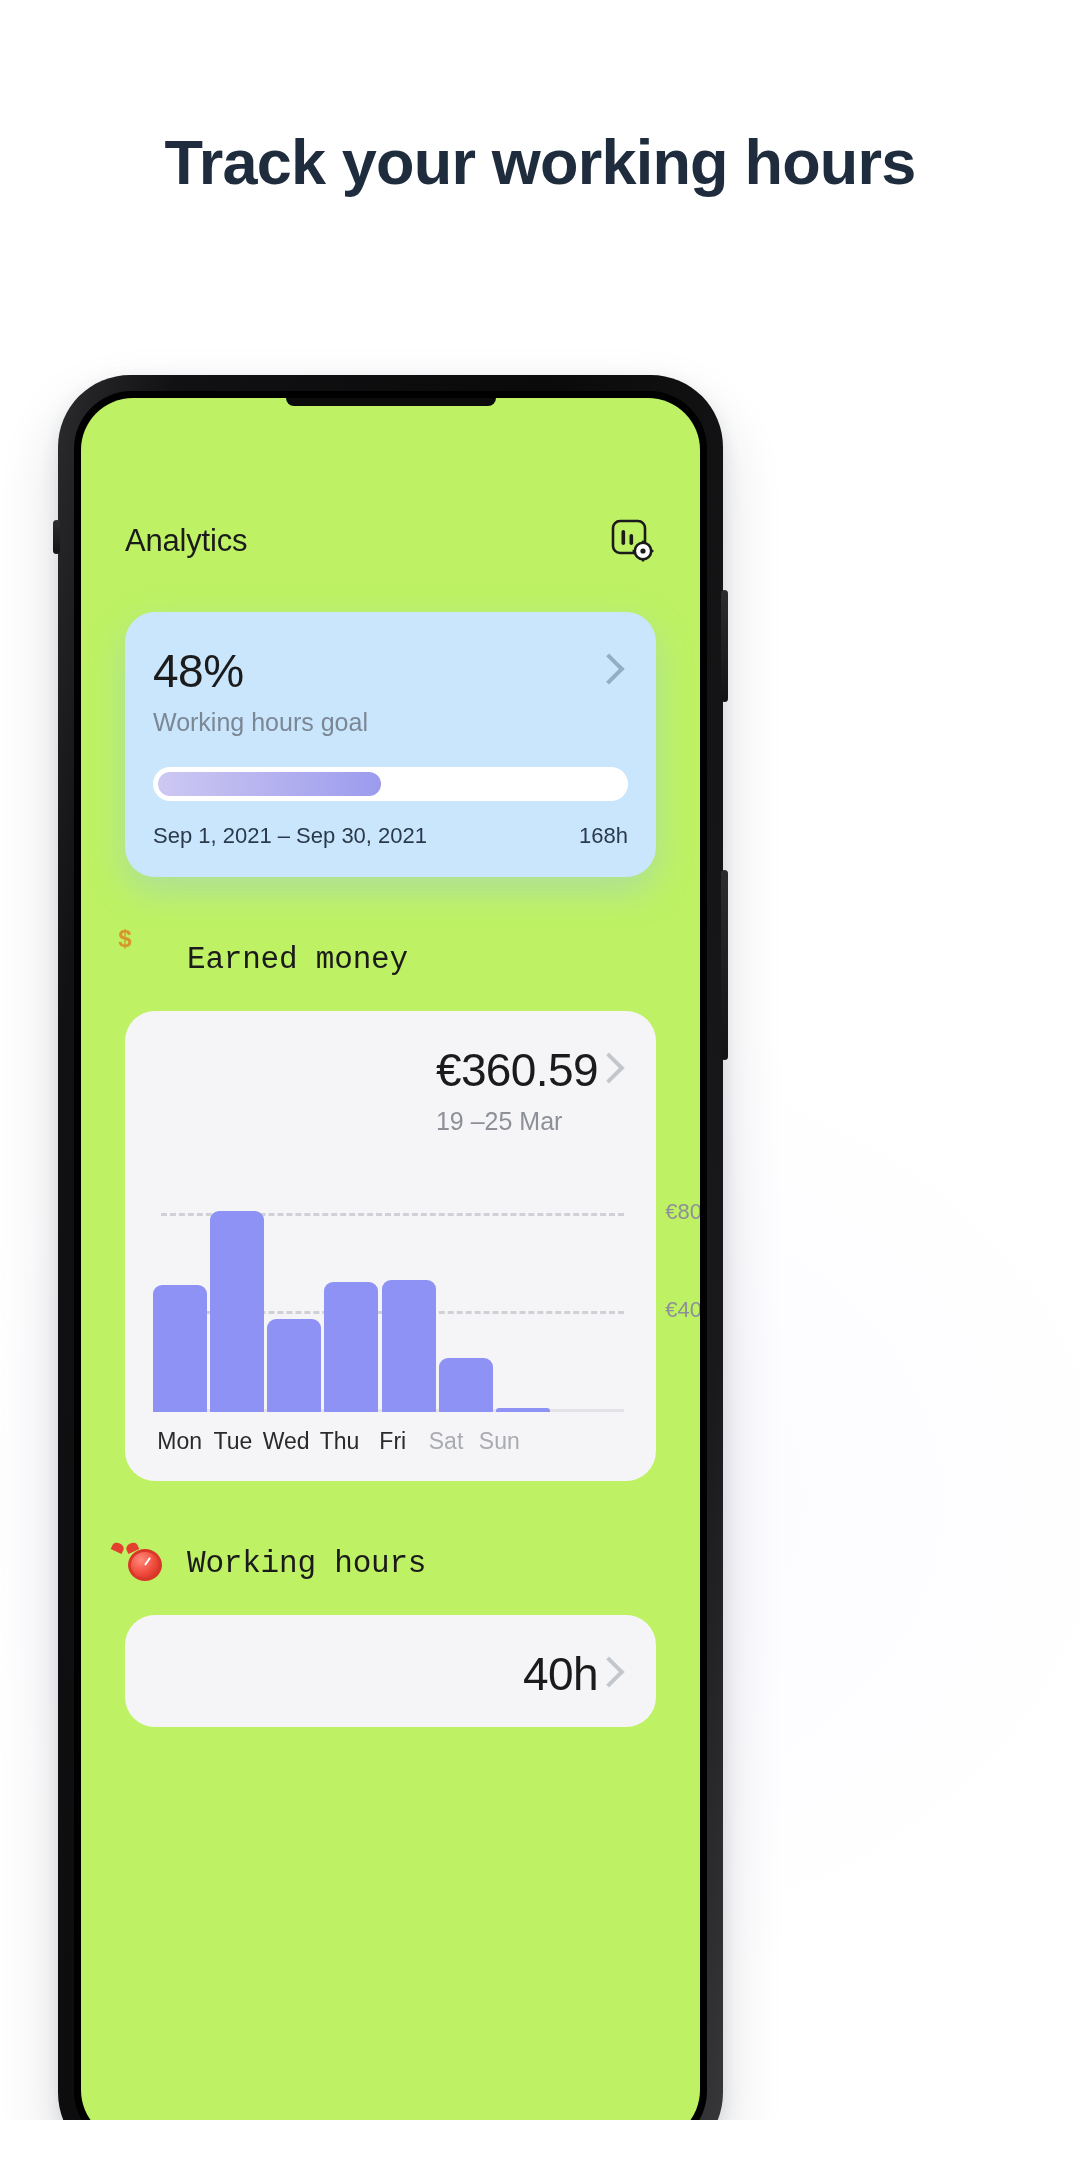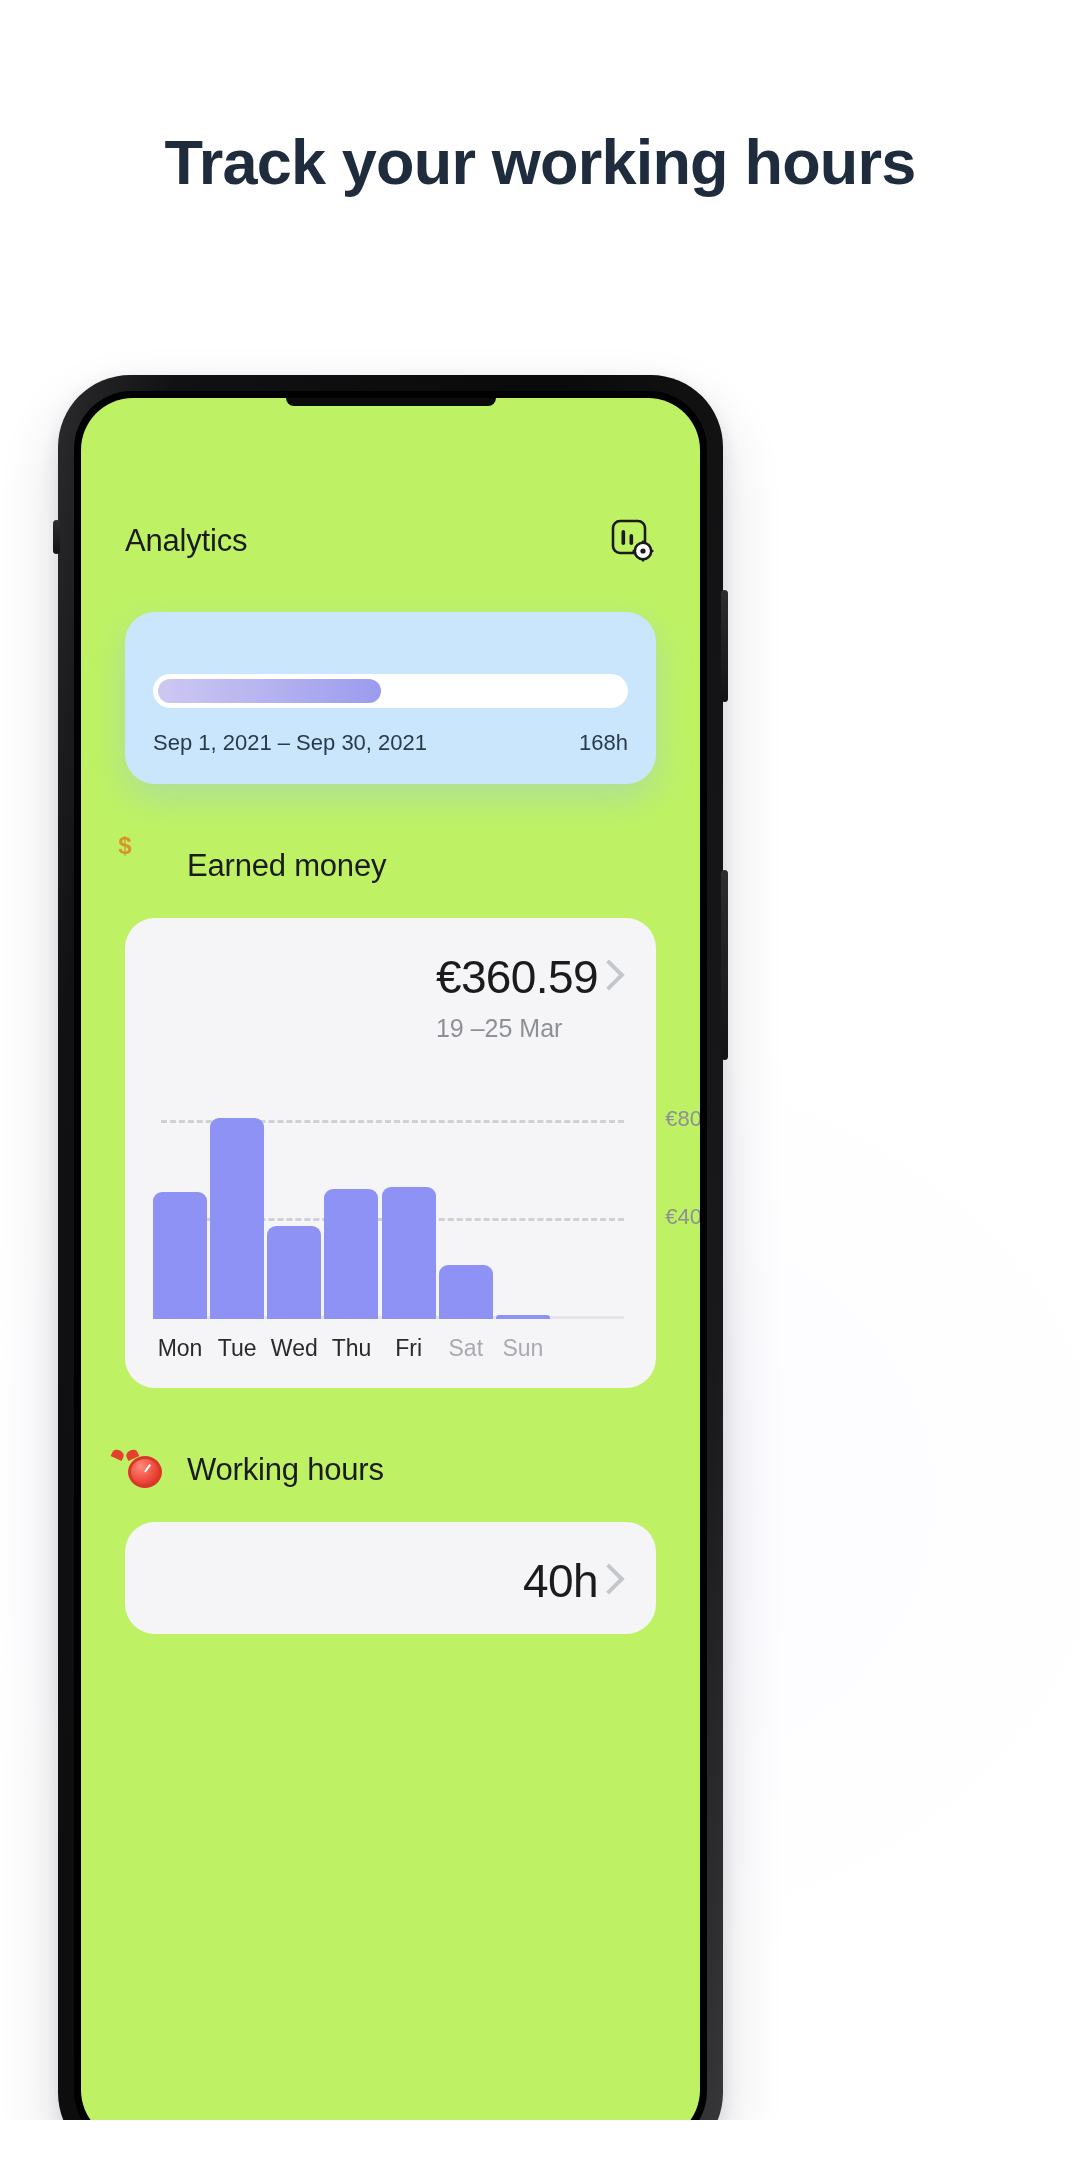--- a/index.html
+++ b/index.html
@@ -137,21 +137,21 @@
     display: flex; align-items: center; justify-content: space-between;
     font-size: 22px; color: #2b3a4a;
   }
 
   
   .section-head {
     display: flex; align-items: center; gap: 22px;
     margin-top: 62px;
   }
   .sec-emoji { font-size: 36px; line-height: 1; width: 40px; height: 40px; }
-  .sec-label { font-size: 31px; color: #1b1b1b; letter-spacing: -0.2px; }
+  .sec-label { font-size: 31px; color: #1b1b1b; letter-spacing: -0.2px; font-family: Liberation Mono, monospace; }
 
   .coin {
     width: 40px; height: 40px; border-radius: 50%;
     background: radial-gradient(circle at 35% 30%, #ffd27a 0%, #f7b84b 55%, #e09a2c 100%);
     box-shadow: inset -3px -3px 5px rgba(180,120,20,0.35);
     position: relative;
   }
   .coin::after {
     content: "$";
     position: absolute; inset: 0;
@@ -205,21 +205,21 @@
     display: flex; align-items: flex-end; justify-content: space-between;
   }
   .bar-col { width: 54px; display: flex; flex-direction: column; justify-content: flex-end; height: 100%; }
   .bar {
     width: 100%;
     background: #8e92f5;
     border-radius: 9px 9px 0 0;
     min-height: 4px;
   }
   .labels {
-    margin-top: 16px; margin-right: 78px;
+    margin-top: 16px; margin-right: 102px;
     display: flex; justify-content: space-between;
   }
   .labels span {
     width: 54px; text-align: center;
     font-size: 23px; color: #2a2a2c;
   }
   .labels span.muted { color: #a9abb0; }
 
   .bottom-card-amount { font-size: 46px; color: #1b1b1b; font-weight: 500; letter-spacing: -0.6px; }
 </style>
@@ -253,20 +253,27 @@
                 <circle cx="33" cy="33" r="2.6" fill="#1b1b1b"></circle>
                 <rect x="31.7" y="22.4" width="2.6" height="3.4" rx="1.2" fill="#1b1b1b"></rect>
                 <rect x="31.7" y="40.2" width="2.6" height="3.4" rx="1.2" fill="#1b1b1b"></rect>
                 <rect x="22.4" y="31.7" width="3.4" height="2.6" rx="1.2" fill="#1b1b1b"></rect>
                 <rect x="40.2" y="31.7" width="3.4" height="2.6" rx="1.2" fill="#1b1b1b"></rect>
               </svg>
             </div>
           </div>
 
           <div class="goal-card">
+            <div class="goal-top">
+              <div>
+                <div class="goal-pct">48%</div>
+                <div class="goal-sub">Working hours goal</div>
+              </div>
+              <div class="chev"></div>
+            </div>
             <div class="progress-track">
               <div class="progress-fill" id="goal-progress-fill" style="width: 48%;"></div>
             </div>
             <div class="goal-foot">
               <span>Sep 1, 2021 – Sep 30, 2021</span>
               <span>168h</span>
             </div>
           </div>
 
           <div class="section-head">

